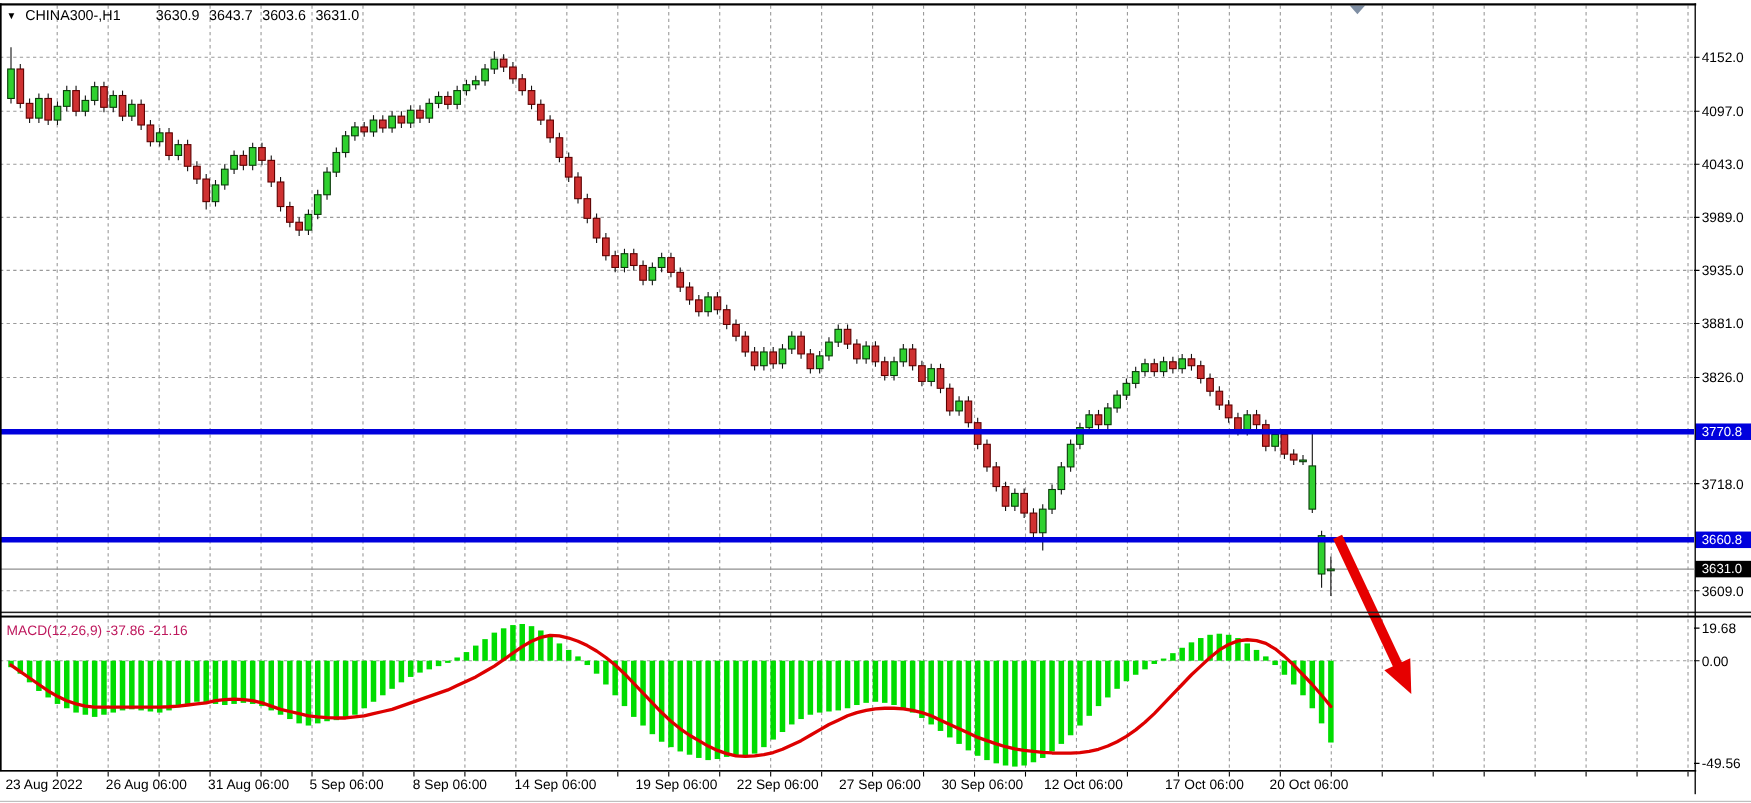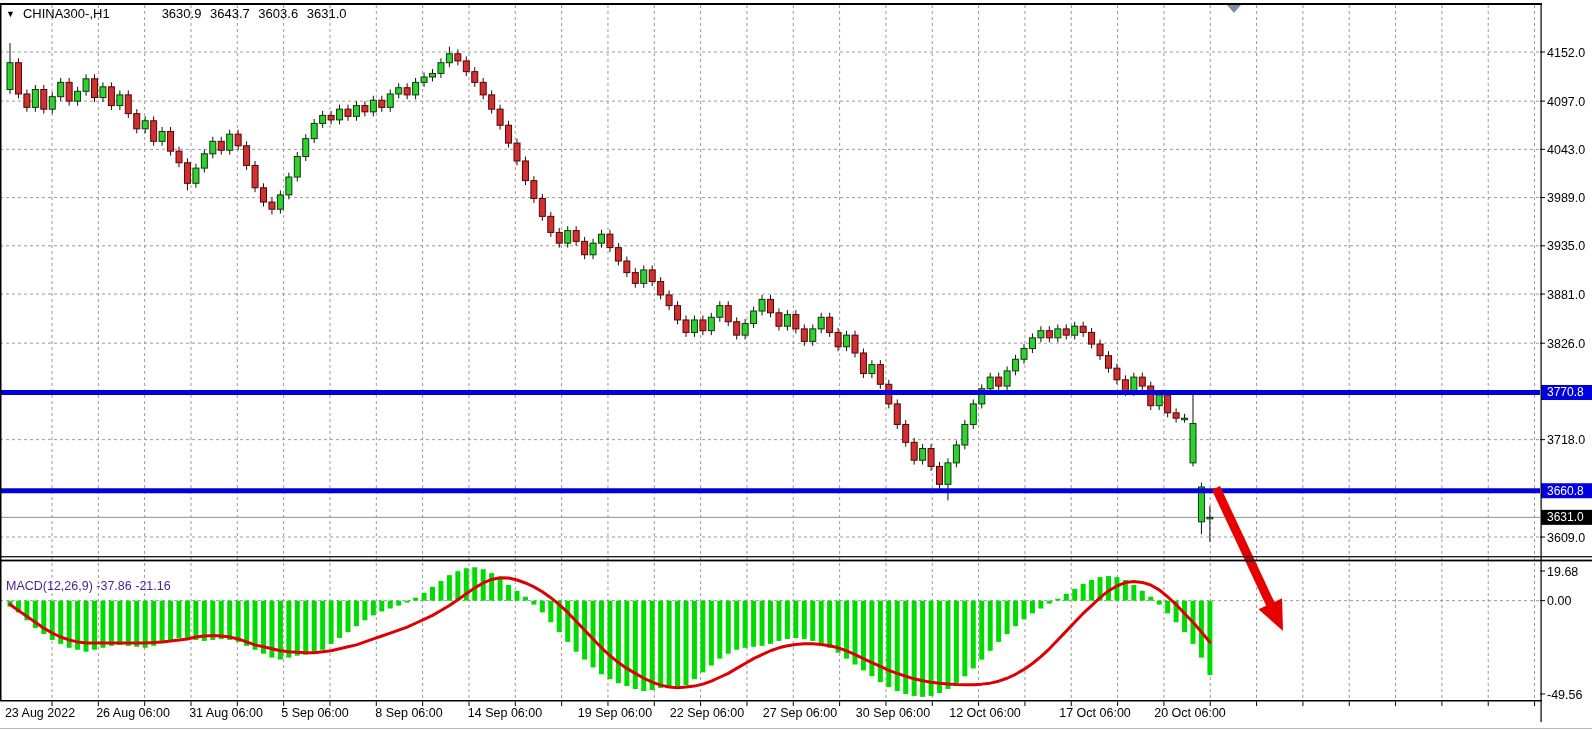--- a/index.html
+++ b/index.html
@@ -7,23 +7,23 @@
     position:relative;width:1592px;height:730px;background:#ffffff;overflow:hidden;
     font-family:"Liberation Sans","DejaVu Sans",sans-serif;
   }
   #chart-canvas{position:absolute;left:0;top:0;}
   .hdr{
     position:absolute;left:6px;top:6px;display:flex;align-items:center;
     font-size:13px;color:#000;white-space:pre;z-index:5;
   }
   .hdr .tri{font-size:9px;margin-right:8px;color:#000;cursor:pointer;}
   .hdr .sym{margin-right:32px;}
-  .hdr .ohlc{word-spacing:5px;margin-left:20px;}
+  .hdr .ohlc{word-spacing:5px;}
   .macd-lbl{
-    position:absolute;left:6px;top:579px;font-size:12.5px;color:#4c1d95;z-index:5;white-space:pre;
+    position:absolute;left:6px;top:566px;font-size:12.5px;color:#be185d;z-index:5;white-space:pre;
   }
 </style>
 </head>
 <body>
 
 <div id="root">
 
   <svg id="chart-canvas" width="1592" height="730" viewBox="0 0 1592 730">
       <g>
         <line x1="52" y1="5" x2="52" y2="700" stroke="#9a9a9a" stroke-width="1" stroke-dasharray="3 3"></line>

